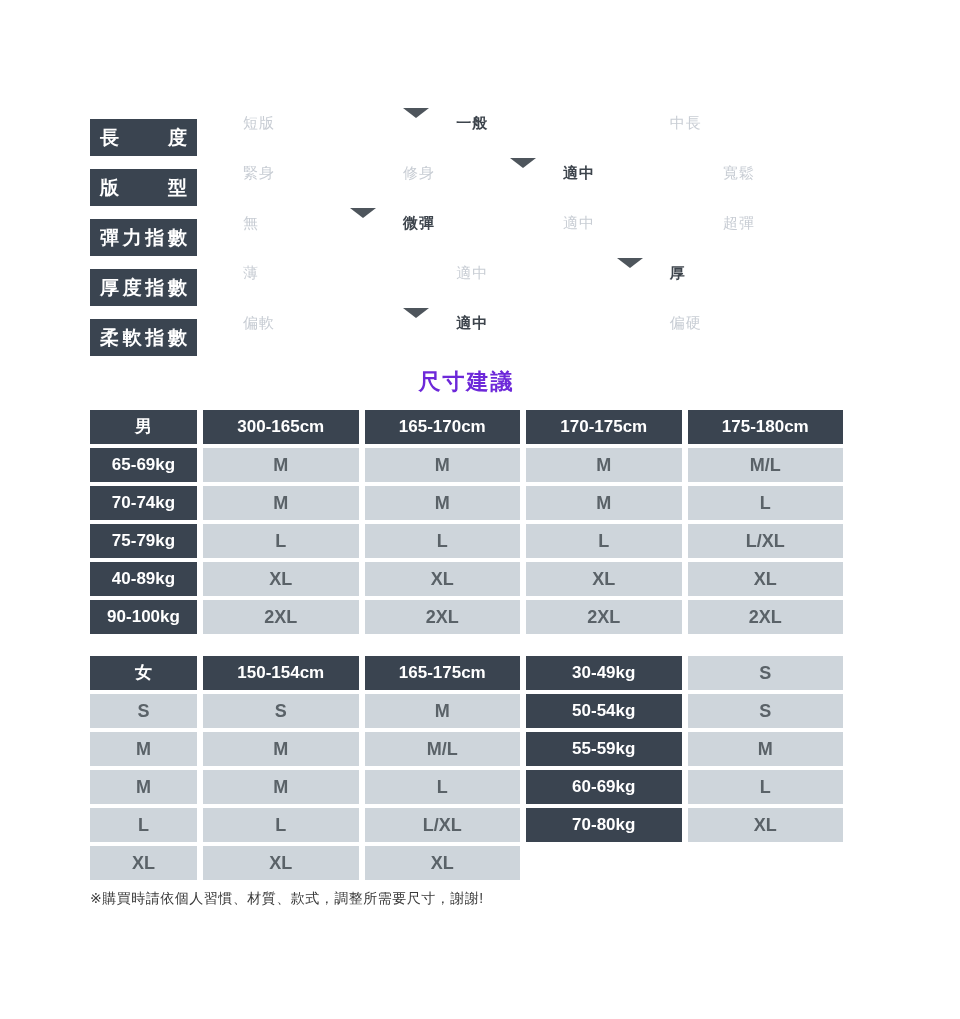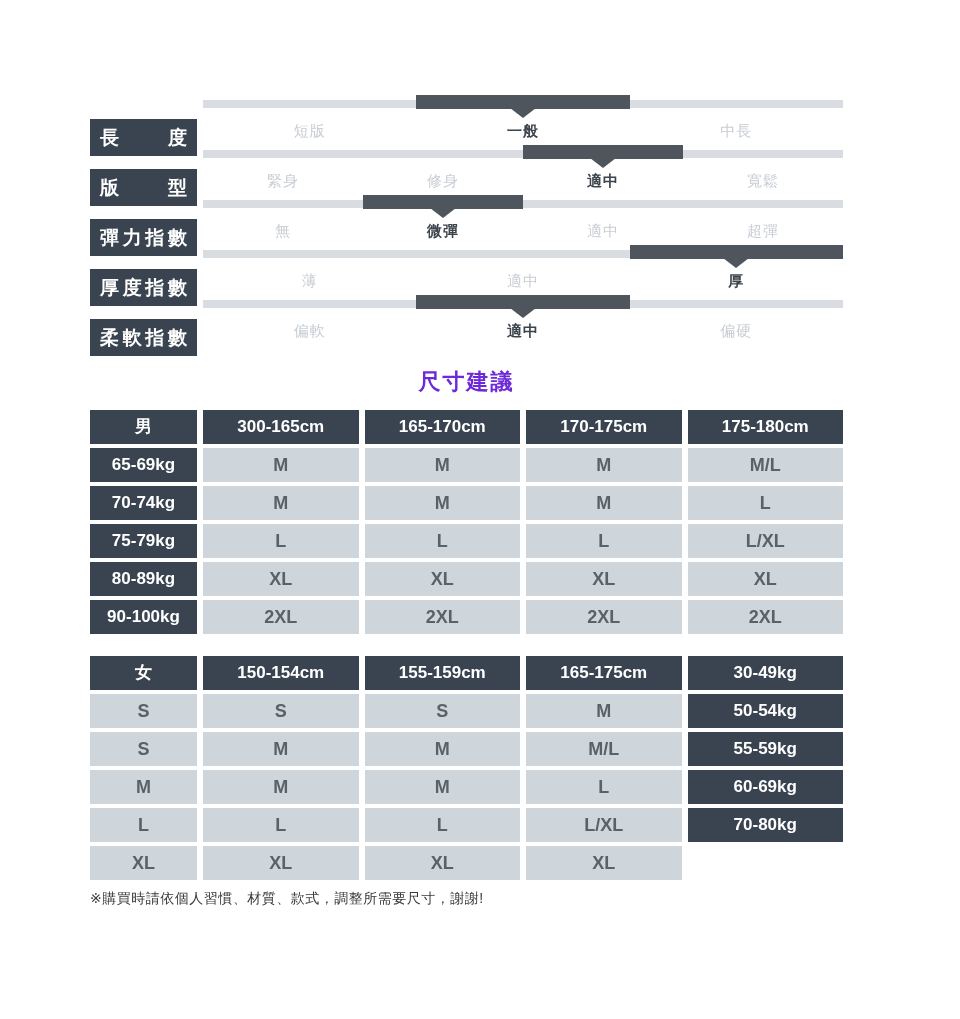--- a/index.html
+++ b/index.html
@@ -20,21 +20,21 @@
 
   
   .slider-row{display:flex;align-items:flex-start;height:50px;}
   .slider-label{
     width:107px;height:37px;margin-top:19px;margin-right:6px;flex:none;
     background:var(--navy);color:#fff;font-size:19px;font-weight:700;
     line-height:37px;padding:0 10px;
     text-align:justify;text-align-last:justify;text-justify:inter-character;
   }
   .slider-options{flex:1;display:flex;}
-  .opt-cell{flex:1;display:flex;flex-direction:column;}
+  .opt-cell{flex:1;display:flex;flex-direction:row;gap:40px;}
   .cell-track{height:8px;background:var(--track-gray);position:relative;}
   .opt-cell.selected .cell-track{
     height:14px;margin-top:-5px;margin-bottom:-1px;background:var(--bar-dark);
   }
   .opt-cell.selected .cell-track::after{
     content:"";position:absolute;top:13px;left:50%;transform:translateX(-50%);
     border:13px solid transparent;border-top:10px solid var(--bar-dark);border-bottom:0;
   }
   .opt-label{
     text-align:center;margin-top:14px;font-size:15px;color:var(--muted-text);
@@ -197,37 +197,36 @@
       <div class="dcell">M</div>
       <div class="dcell">M</div>
       <div class="dcell">L</div>
 
       <div class="hcell">75-79kg</div>
       <div class="dcell">L</div>
       <div class="dcell">L</div>
       <div class="dcell">L</div>
       <div class="dcell">L/XL</div>
 
-      <div class="hcell">80-89kg</div>
+      <div class="hcell">40-89kg</div>
       <div class="dcell">XL</div>
       <div class="dcell">XL</div>
       <div class="dcell">XL</div>
       <div class="dcell">XL</div>
 
       <div class="hcell">90-100kg</div>
       <div class="dcell">2XL</div>
       <div class="dcell">2XL</div>
       <div class="dcell">2XL</div>
       <div class="dcell">2XL</div>
     </div>
 
     <div class="size-table second">
       <div class="hcell">女</div>
       <div class="hcell">150-154cm</div>
-      <div class="hcell">155-159cm</div>
       <div class="hcell">165-175cm</div>
 
       <div class="hcell">30-49kg</div>
       <div class="dcell">S</div>
       <div class="dcell">S</div>
       <div class="dcell">S</div>
       <div class="dcell">M</div>
 
       <div class="hcell">50-54kg</div>
       <div class="dcell">S</div>

